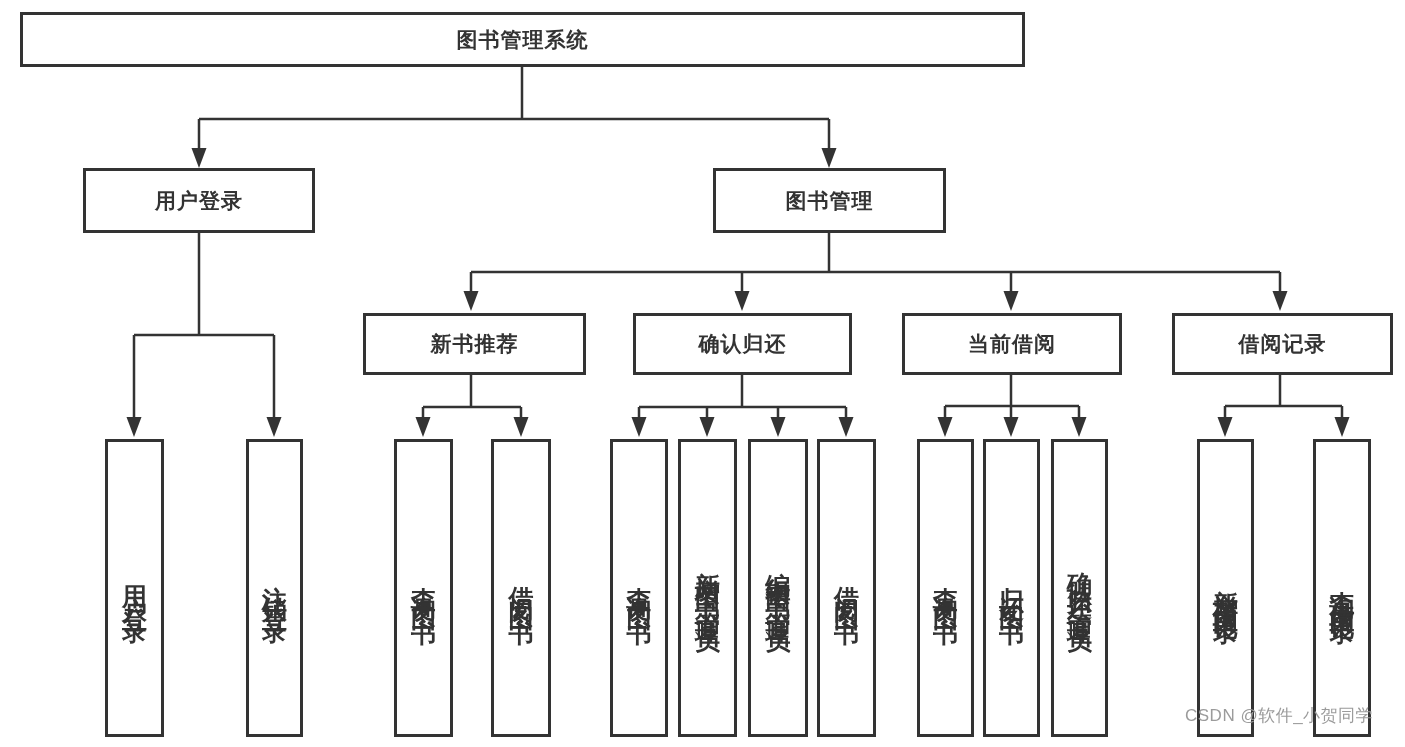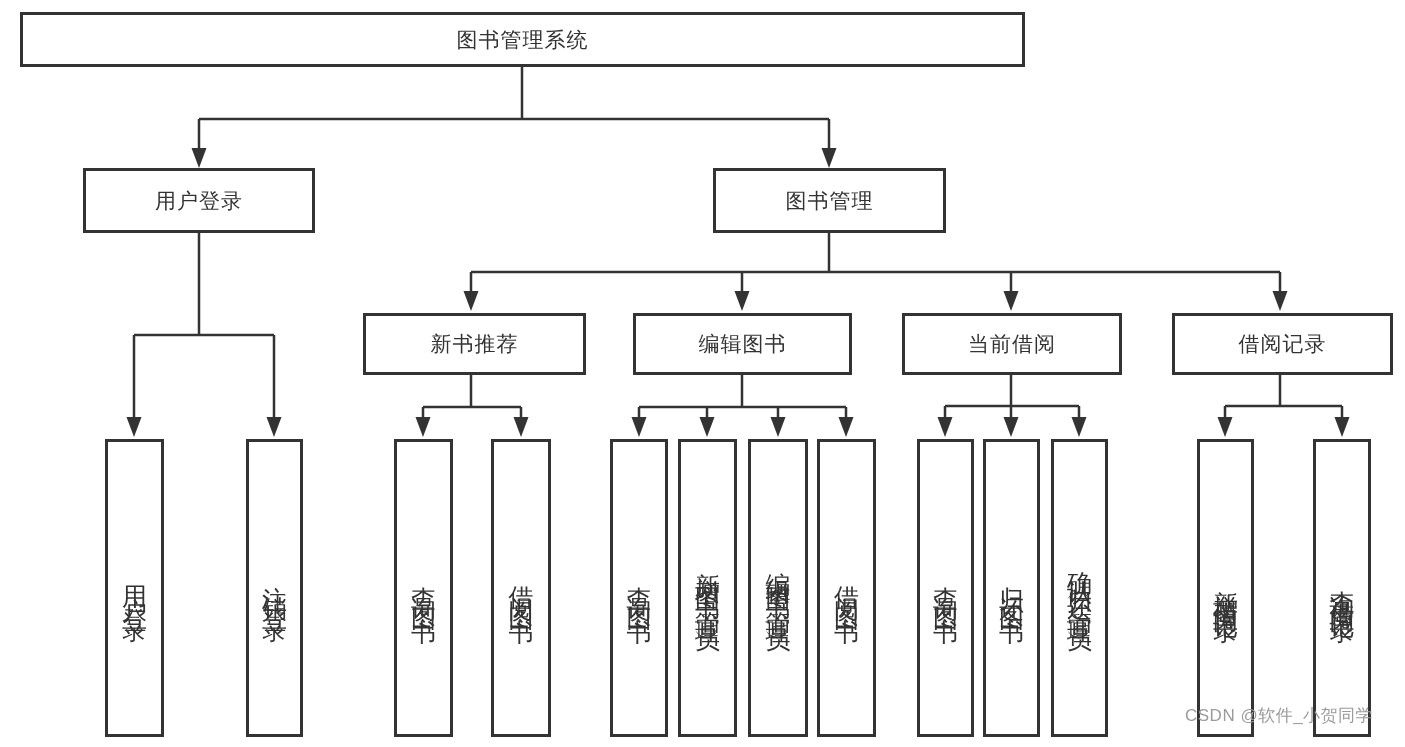--- a/index.html
+++ b/index.html
@@ -20,20 +20,21 @@
   svg.connectors path{stroke:var(--line);stroke-width:2.5;fill:none;}
   svg.connectors polygon{fill:var(--line);stroke:none;}
   .box{
     position:absolute;
     box-sizing:border-box;
     background:var(--background);
     border:3px solid var(--line);
     color:var(--text);
     display:flex;align-items:center;justify-content:center;
     text-align:center;
+    font-weight:bold;
   }
   .box.h{font-size:21px;letter-spacing:1px;}
   .box.v{
     writing-mode:vertical-rl;
     text-orientation:mixed;
     font-size:25px;
     line-height:1;
   }
   .box.v4{letter-spacing:11px;}
   .box.v6{letter-spacing:6px;}
@@ -87,21 +88,21 @@
     <polygon points="1217.5,417 1232.5,417 1225,437"></polygon>
     <polygon points="1334.5,417 1349.5,417 1342,437"></polygon>
   </svg>
 
   <div class="box h" style="left:20px;top:12px;width:1005px;height:55px">图书管理系统</div>
 
   <div class="box h" style="left:83px;top:168px;width:232px;height:65px">用户登录</div>
   <div class="box h" style="left:363px;top:313px;width:223px;height:62px">新书推荐</div>
 
   <div class="box h" style="left:713px;top:168px;width:233px;height:65px">图书管理</div>
-  <div class="box h" style="left:633px;top:313px;width:219px;height:62px">编辑图书</div>
+  <div class="box h" style="left:633px;top:313px;width:219px;height:62px">确认归还</div>
   <div class="box h" style="left:1172px;top:313px;width:221px;height:62px">借阅记录</div>
   <div class="box h" style="left:902px;top:313px;width:220px;height:62px">当前借阅</div>
 
   <div class="box v v4" style="left:105px;top:439px;width:59px;height:298px">用户登录</div>
   <div class="box v v4" style="left:246px;top:439px;width:57px;height:298px">注销登录</div>
 
   <div class="box v v4" style="left:394px;top:439px;width:59px;height:298px">查询图书</div>
   <div class="box v v4" style="left:491px;top:439px;width:60px;height:298px">借阅图书</div>
 
   <div class="box v v4" style="left:610px;top:439px;width:58px;height:298px">查询图书</div>

